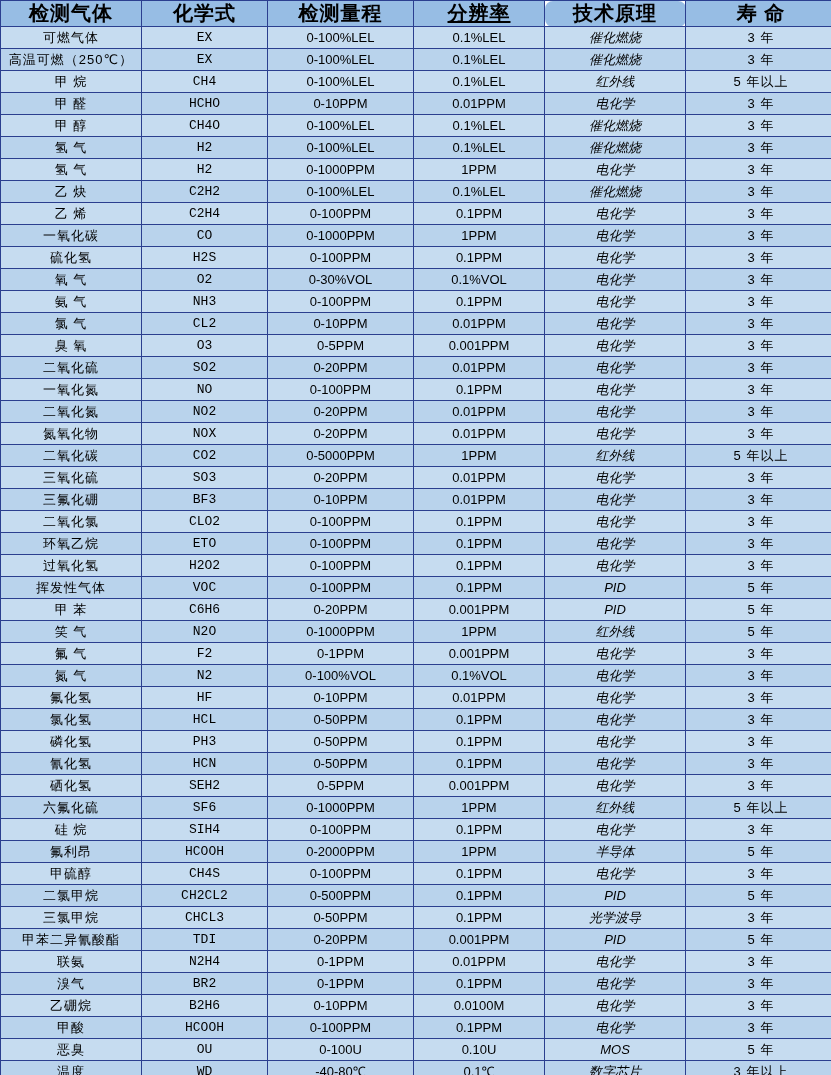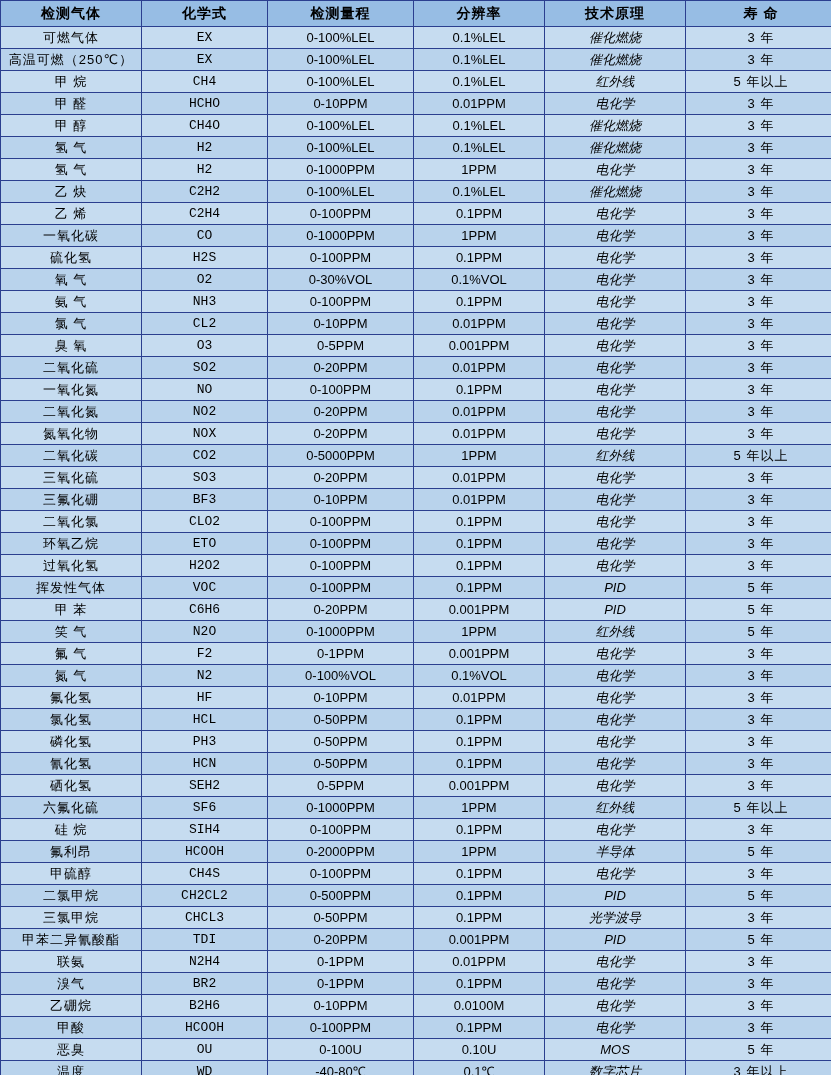--- a/index.html
+++ b/index.html
@@ -25,43 +25,43 @@
     color: #000000;
     padding: 0;
     height: 21px;
     line-height: 21px;
     overflow: hidden;
     white-space: nowrap;
   }
   table.gas-table thead th {
     background: #97bde4;
     font-weight: bold;
-    font-size: 14px;
+    font-size: 20px;
     height: 25px;
     line-height: 25px;
     letter-spacing: 1px;
     margin-left: 16px;
   }
   table.gas-table tbody tr td {
     background: #c6dcf0;
   }
   table.gas-table tbody tr.alt td {
     background: #b9d3ec;
   }
   td.col-name { width: 140px; letter-spacing: 1px; }
   td.col-formula { width: 125px; font-family: Liberation Mono, monospace; font-size: 12px; }
   td.col-range { width: 145px; font-family: Liberation Sans, sans-serif; font-size: 12px; }
   td.col-res { width: 130px; font-family: Liberation Sans, sans-serif; font-size: 12px; }
   td.col-tech { width: 140px; font-style: italic; }
   td.col-life { width: 150px; letter-spacing: 1px; }
   th.col-name { width: 140px; }
   th.col-formula { width: 125px; }
   th.col-range { width: 145px; }
-  th.col-res { width: 130px; }
-  th.col-tech { width: 140px; }
+  th.col-res { width: 130px; text-decoration: underline; }
+  th.col-tech { width: 140px; border-radius: 8px; }
   th.col-life { width: 150px; }
 </style>
 </head>
 <body>
 
 <table class="gas-table">
   <thead>
     <tr>
       <th class="col-name">检测气体</th>
       <th class="col-formula">化学式</th>

